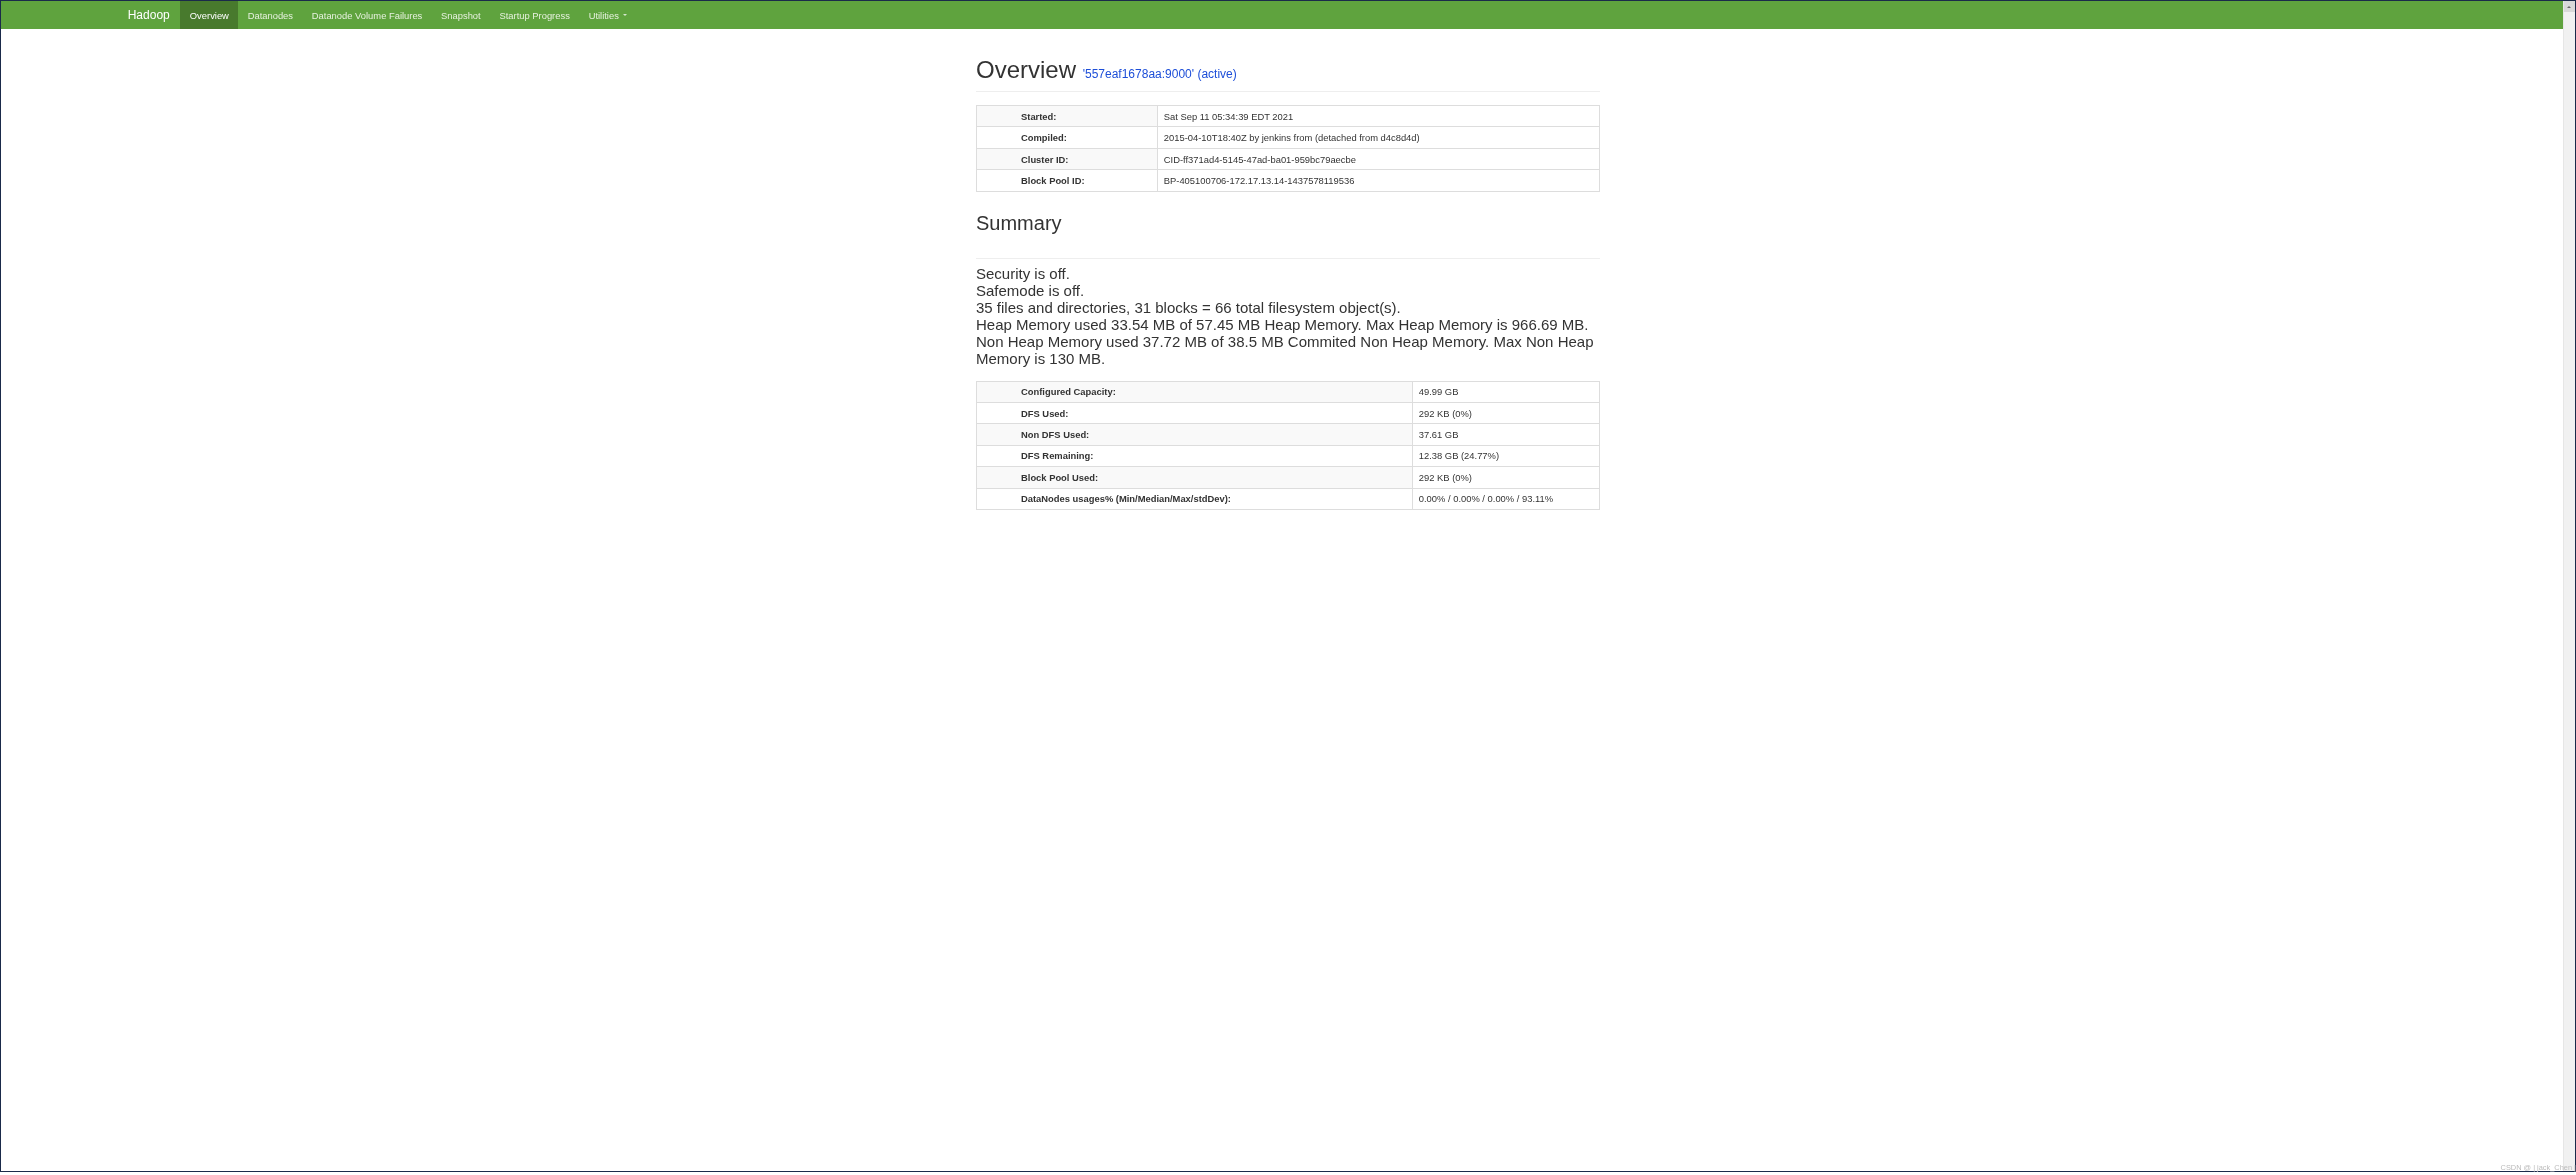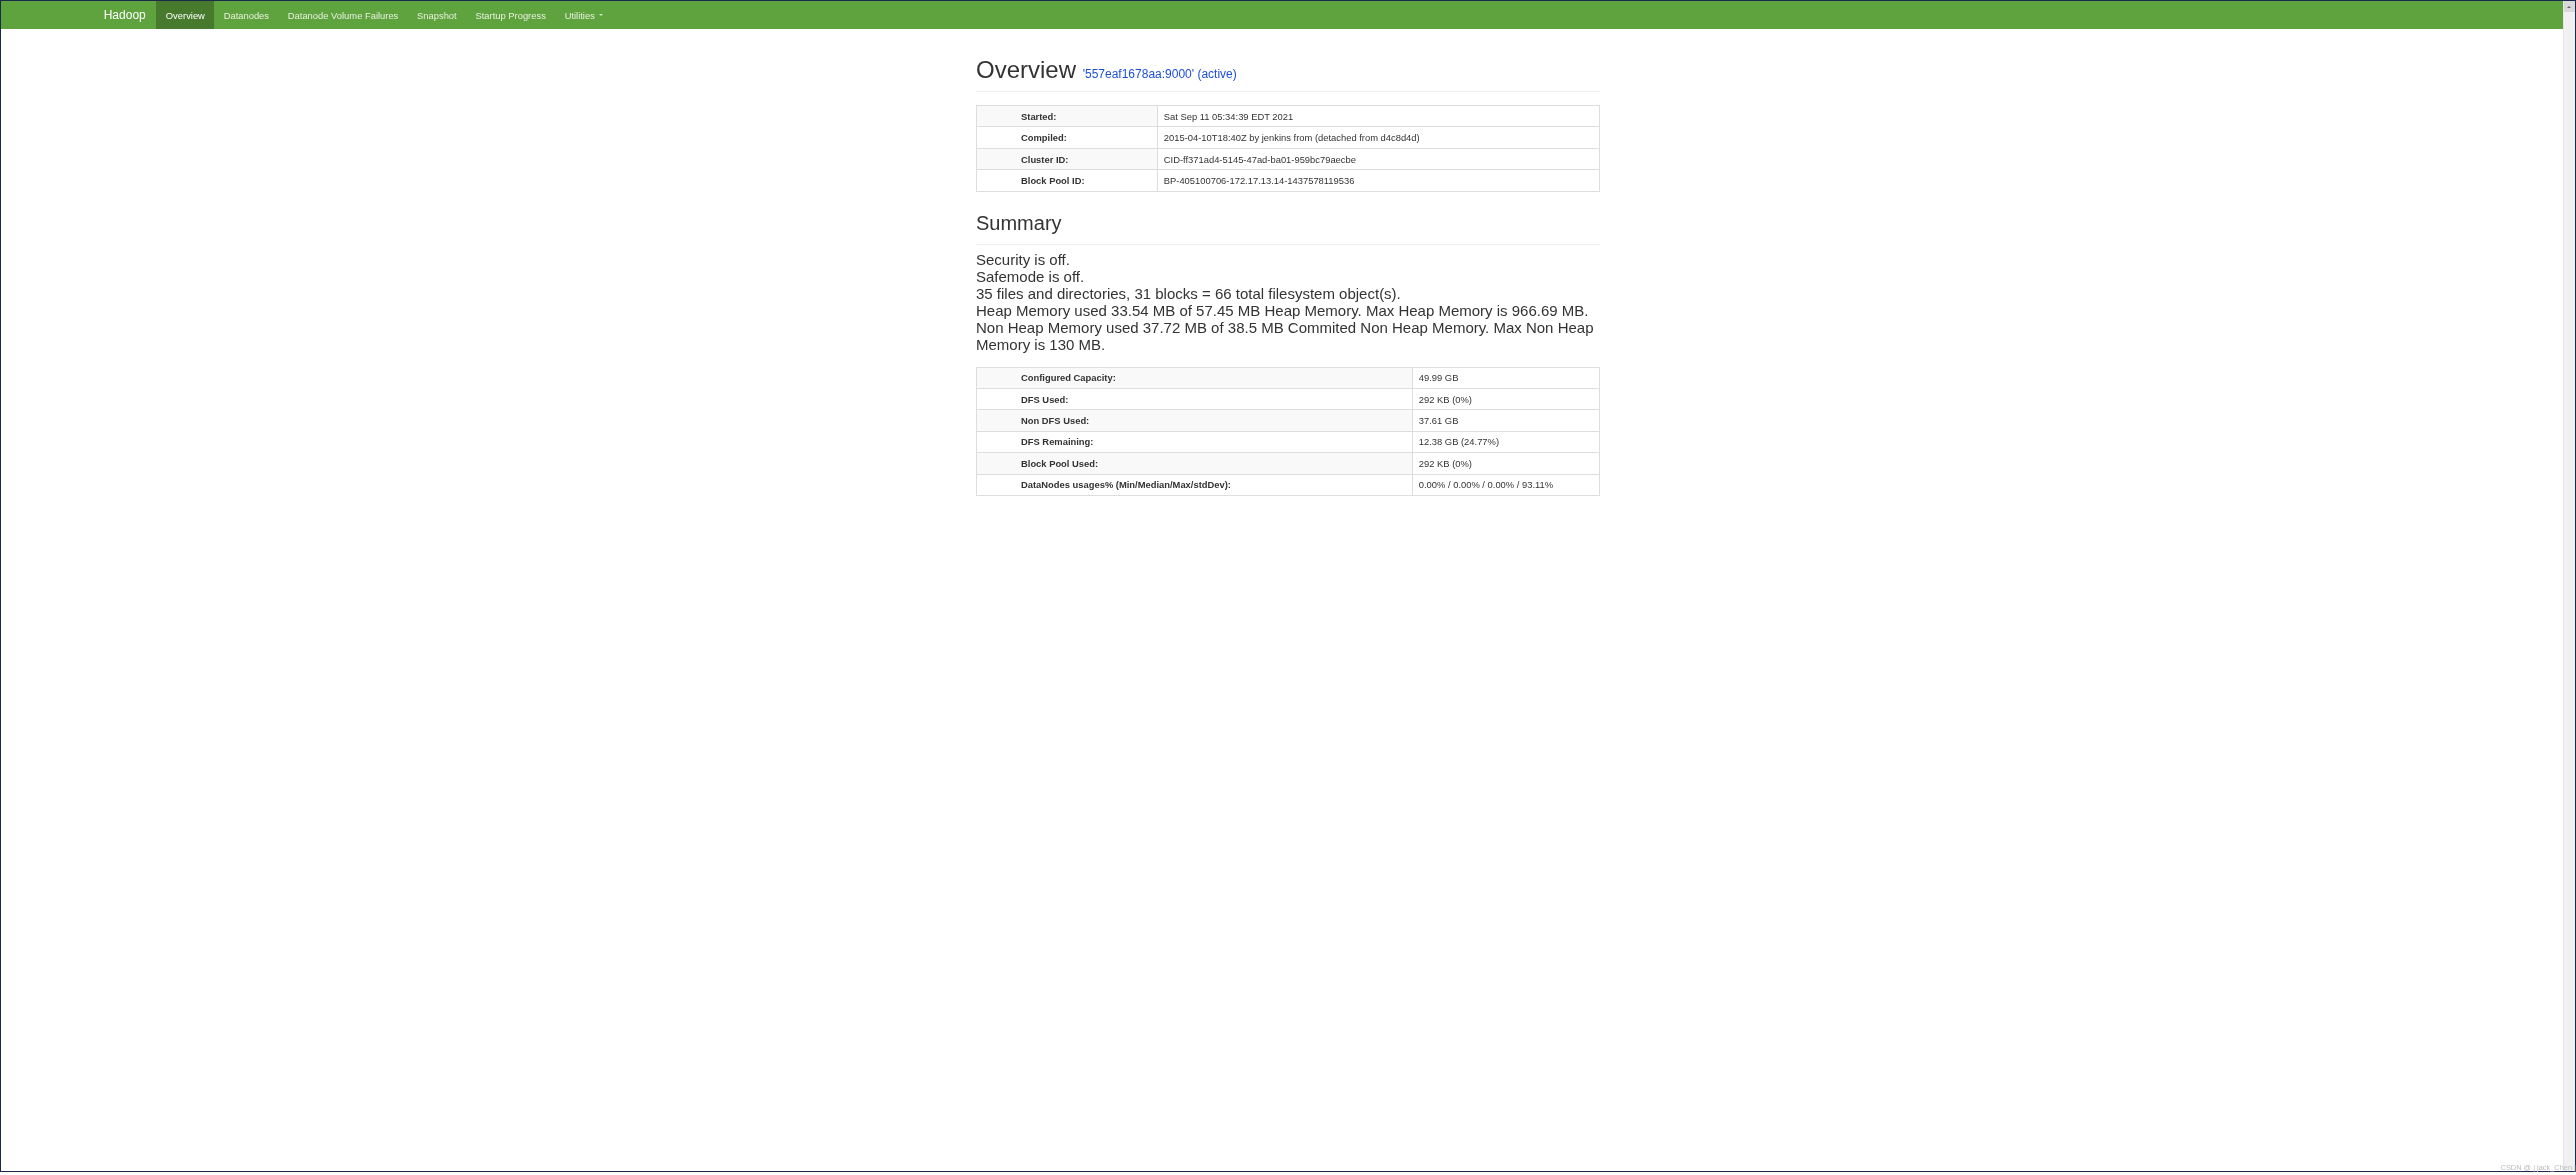--- a/index.html
+++ b/index.html
@@ -15,21 +15,21 @@
     min-height: calc(100vh - 2.7px);
     position: relative;
     box-sizing: border-box;
   }
   
   .navbar {
     background: #5fa33e;
     height: 28px;
     display: flex;
     align-items: stretch;
-    padding-left: 92px;
+    padding-left: 116px;
   }
   .navbar .brand {
     color: #fff;
     font-size: 12px;
     display: flex;
     align-items: center;
     padding: 0 10.7px;
     font-weight: 400;
   }
   .navbar .nav-item {
@@ -67,21 +67,21 @@
     color: #333;
   }
   h1.page-title .sub {
     font-size: 12px;
     color: #1d4ed8;
   }
   h2.section-title {
     font-size: 20px;
     font-weight: 400;
     margin: 20px 0 6.7px 0;
-    padding-bottom: 9px;
+    padding-bottom: 23px;
     border-bottom: 0.7px solid #eee;
     color: #333;
   }
   
   table.info-table {
     width: 100%;
     border-collapse: collapse;
     margin: 13.4px 0 12px 0;
     font-size: 9.4px;
   }

